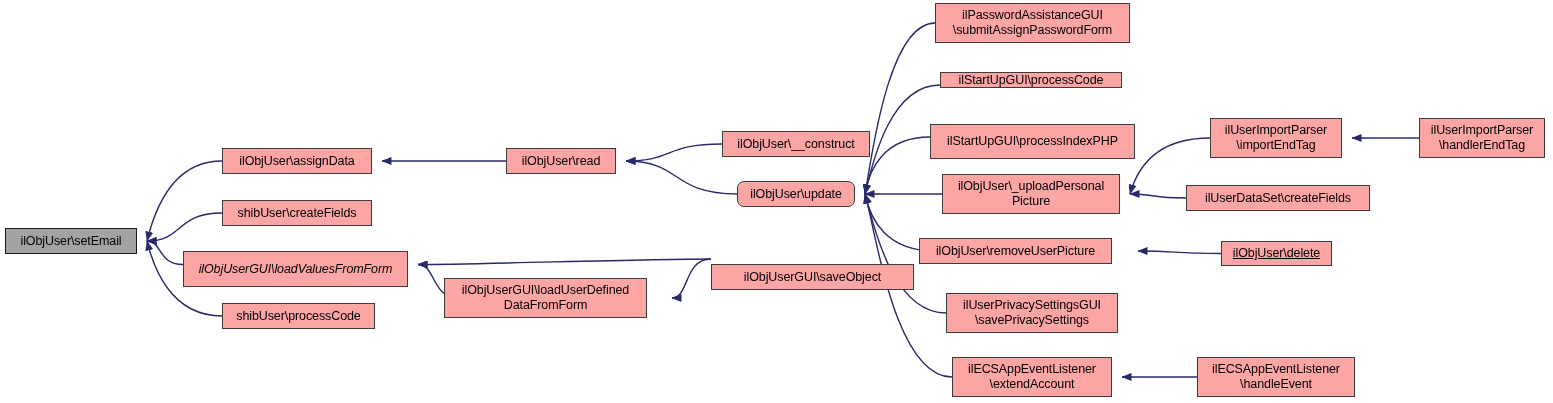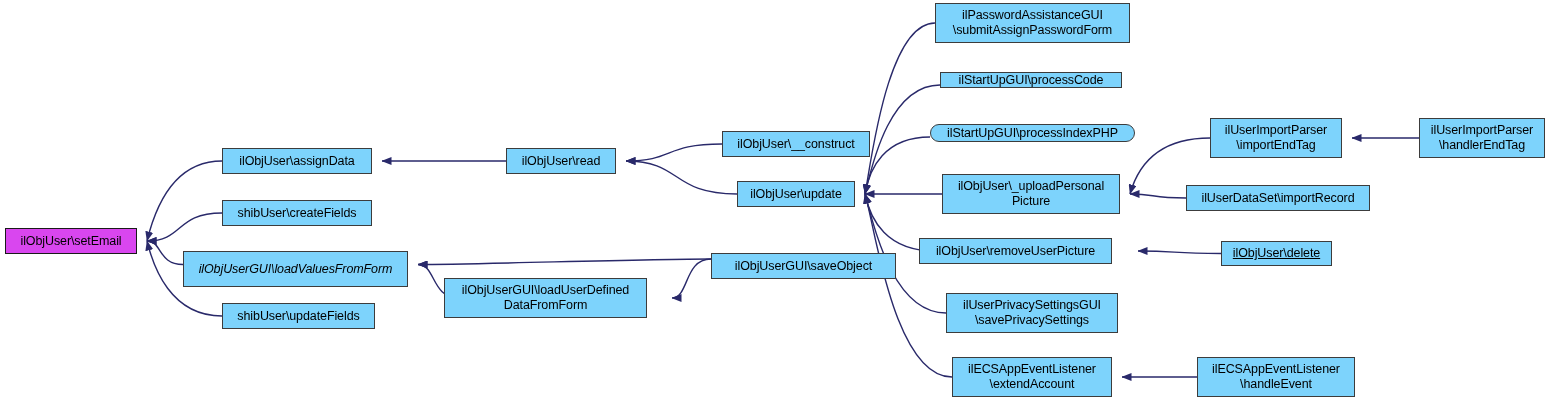--- a/index.html
+++ b/index.html
@@ -20,34 +20,34 @@
     left: 0;
     top: 0;
     width: 1553px;
     height: 403px;
     pointer-events: none;
   }
   .node {
     position: absolute;
     box-sizing: border-box;
     border: 1px solid #3c3c3c;
-    background: #7dd3fc;
+    background: #fca5a5;
     color: #000000;
     display: flex;
     align-items: center;
     justify-content: center;
     text-align: center;
     font-size: 12.5px;
     line-height: 15px;
     letter-spacing: -0.1px;
     white-space: pre-line;
     z-index: 2;
   }
   .node.root {
-    background: #d946ef;
+    background: #a3a3a3;
     border-color: #1a1a1a;
   }
 </style>
 </head>
 <body>
 
 <div id="graph">
   <svg id="edge-layer" viewBox="0 0 1553 403">
     <defs>
       <marker id="arrow" markerWidth="10" markerHeight="8" refX="9.5" refY="4" orient="auto" markerUnits="userSpaceOnUse">
@@ -77,40 +77,40 @@
         <path d="M1221,253.5 C1169.85,253.5 1179.15,251 1138,251" marker-end="url(#arrow)"></path>
         <path d="M1419,138 C1376.65,138 1384.35,138 1352,138" marker-end="url(#arrow)"></path>
         <path d="M1197,377 C1150.25,377 1158.75,377 1122,377" marker-end="url(#arrow)"></path>
       </g>
   </svg>
   <div id="nodes">
       <div class="node root" style="left: 5px; top: 228px; width: 132px; height: 26px;">ilObjUser\setEmail</div>
       <div class="node" style="left: 222px; top: 148px; width: 150px; height: 26px;">ilObjUser\assignData</div>
       <div class="node" style="left: 222px; top: 200px; width: 150px; height: 26px;">shibUser\createFields</div>
       <div class="node" style="left: 183px; top: 251px; width: 225px; height: 36px; font-style: italic;">ilObjUserGUI\loadValuesFromForm</div>
-      <div class="node" style="left: 222px; top: 303px; width: 153px; height: 26px;">shibUser\updateFields</div>
+      <div class="node" style="left: 222px; top: 303px; width: 153px; height: 26px;">shibUser\processCode</div>
       <div class="node" style="left: 506px; top: 148px; width: 110px; height: 26px;">ilObjUser\read</div>
       <div class="node" style="left: 444px; top: 278px; width: 203px; height: 40px;">ilObjUserGUI\loadUserDefined
 DataFromForm</div>
       <div class="node" style="left: 722px; top: 131px; width: 148px; height: 26px;">ilObjUser\__construct</div>
-      <div class="node" style="left: 737px; top: 181px; width: 118px; height: 26px;">ilObjUser\update</div>
-      <div class="node" style="left: 711px; top: 253px; width: 185px; height: 26px;">ilObjUserGUI\saveObject</div>
+      <div class="node" style="left: 737px; top: 181px; width: 118px; height: 26px; border-radius: 7px;">ilObjUser\update</div>
+      <div class="node" style="left: 711px; top: 264px; width: 203px; height: 26px;">ilObjUserGUI\saveObject</div>
       <div class="node" style="left: 935px; top: 3px; width: 195px; height: 40px;">ilPasswordAssistanceGUI
 \submitAssignPasswordForm</div>
       <div class="node" style="left: 940px; top: 72px; width: 182px; height: 16px;">ilStartUpGUI\processCode</div>
-      <div class="node" style="left: 930px; top: 124px; width: 205px; height: 18px; border-radius: 11px;">ilStartUpGUI\processIndexPHP</div>
+      <div class="node" style="left: 930px; top: 124px; width: 205px; height: 35px;">ilStartUpGUI\processIndexPHP</div>
       <div class="node" style="left: 942px; top: 174px; width: 178px; height: 40px;">ilObjUser\_uploadPersonal
 Picture</div>
       <div class="node" style="left: 919px; top: 238px; width: 193px; height: 26px;">ilObjUser\removeUserPicture</div>
       <div class="node" style="left: 946px; top: 293px; width: 172px; height: 40px;">ilUserPrivacySettingsGUI
 \savePrivacySettings</div>
       <div class="node" style="left: 952px; top: 357px; width: 160px; height: 40px;">ilECSAppEventListener
 \extendAccount</div>
       <div class="node" style="left: 1210px; top: 118px; width: 132px; height: 40px;">ilUserImportParser
 \importEndTag</div>
-      <div class="node" style="left: 1186px; top: 185px; width: 184px; height: 26px;">ilUserDataSet\importRecord</div>
+      <div class="node" style="left: 1186px; top: 185px; width: 184px; height: 26px;">ilUserDataSet\createFields</div>
       <div class="node" style="left: 1221px; top: 241px; width: 111px; height: 25px; text-decoration: underline;">ilObjUser\delete</div>
       <div class="node" style="left: 1419px; top: 118px; width: 126px; height: 40px;">ilUserImportParser
 \handlerEndTag</div>
       <div class="node" style="left: 1197px; top: 357px; width: 158px; height: 40px;">ilECSAppEventListener
 \handleEvent</div>
     </div>
 </div>
 
 </body></html>

